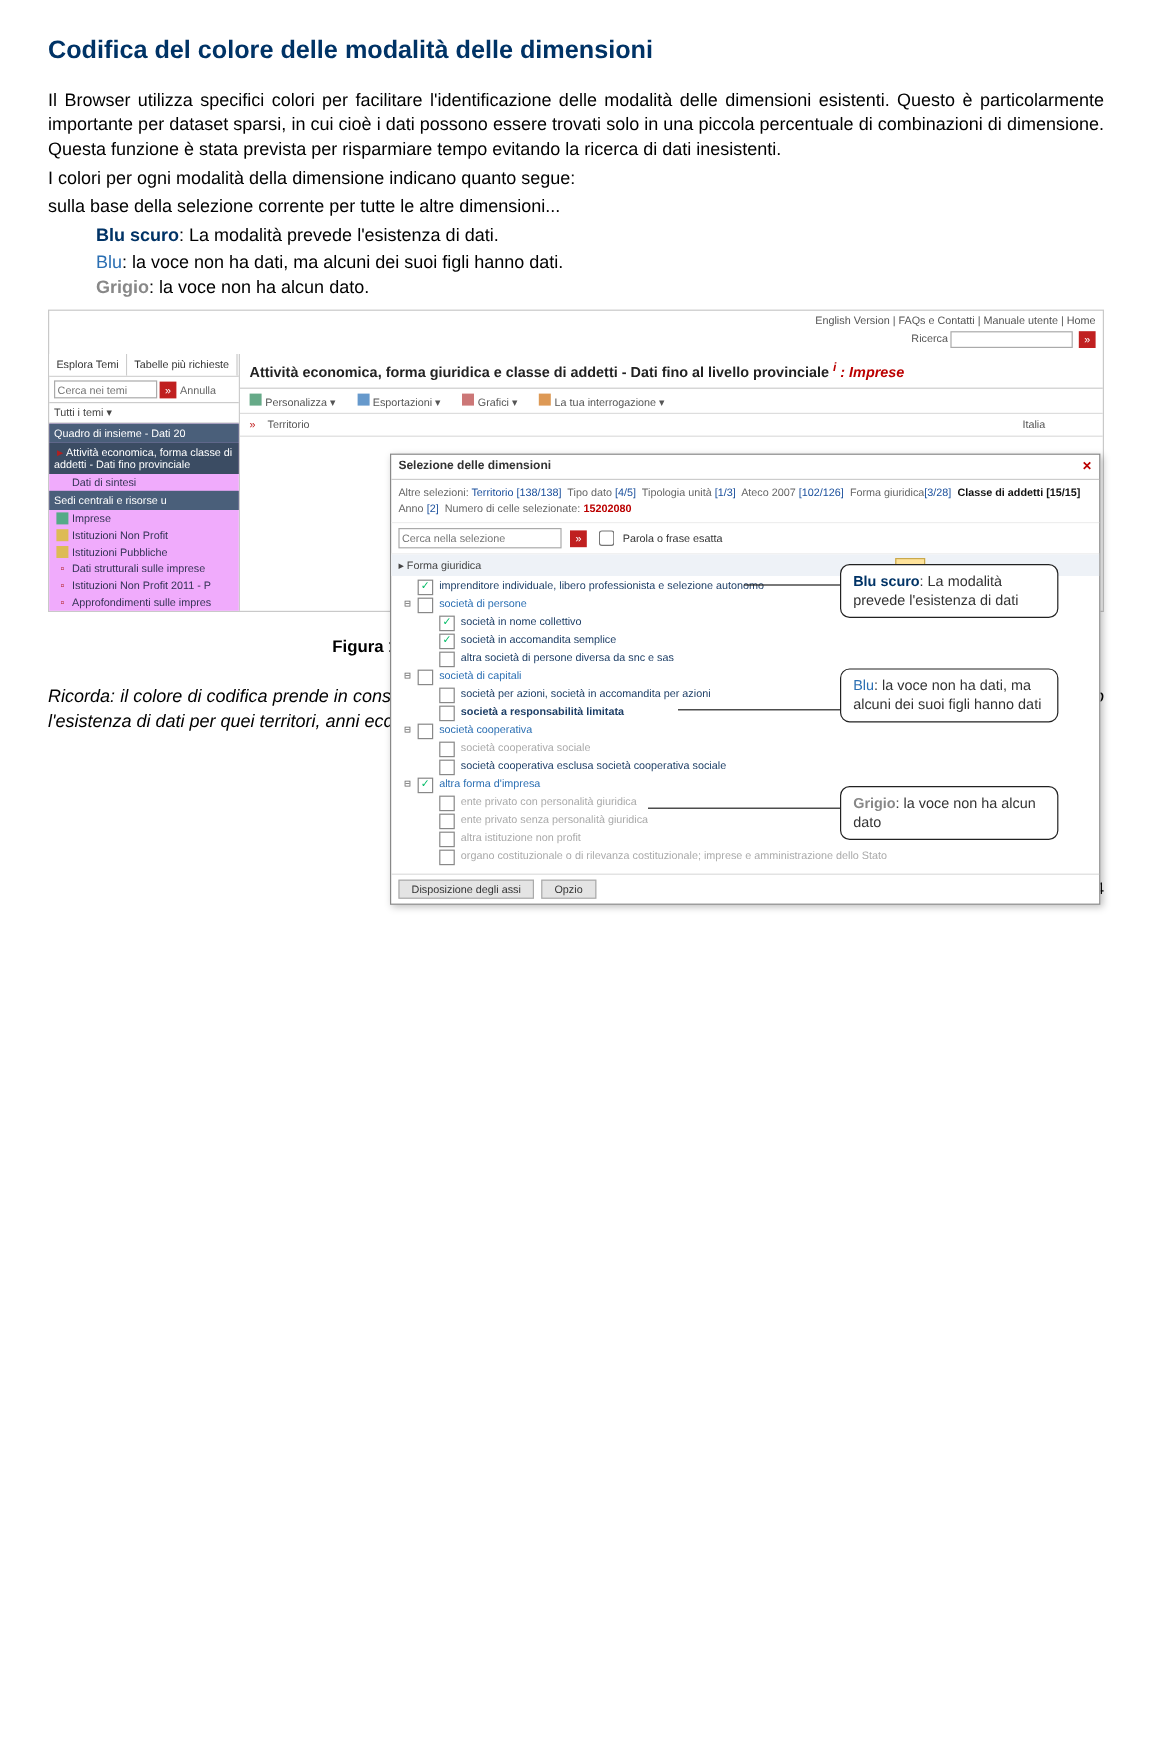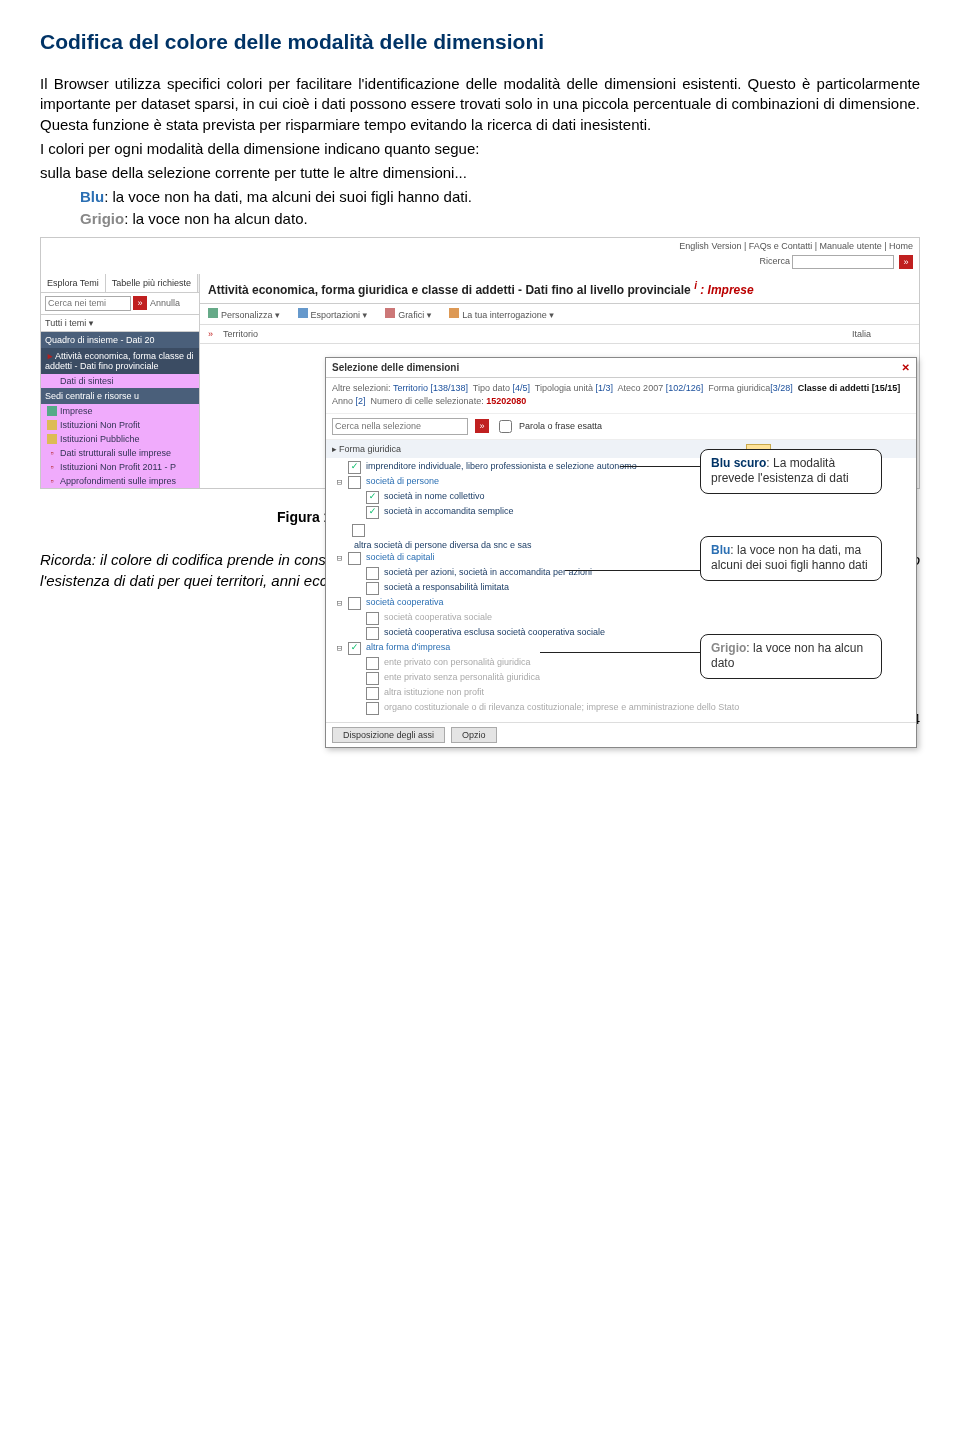--- a/index.html
+++ b/index.html
@@ -22,21 +22,21 @@
     line-height: 1.35;
     text-align: justify;
   }
   .indent-block {
     margin-left: 40px;
     margin-top: 2px;
     margin-bottom: 8px;
   }
   .indent-block div { margin: 1px 0; line-height: 1.35; }
   .blu-scuro { color: #003366; font-weight: bold; }
-  .blu { color: #2b6fb3; font-weight: bold; }
+  .blu { color: #2b6fb3; font-weight: normal; }
   .grigio { color: #888; font-weight: bold; margin-top: 39px; }
 
   
   .shot {
     margin: 8px 0 20px 0;
     border: 1px solid #c9c9c9;
     font-size: 10px;
     color: #333;
     position: relative;
     width: 878px;
@@ -358,20 +358,21 @@
 </style>
 </head>
 <body>
 
 <h2 class="section-title">Codifica del colore delle modalità delle dimensioni</h2>
 
 <p class="body-text">Il Browser utilizza specifici colori per facilitare l'identificazione delle modalità delle dimensioni esistenti. Questo è particolarmente importante per dataset sparsi, in cui cioè i dati possono essere trovati solo in una piccola percentuale di combinazioni di dimensione. Questa funzione è stata prevista per risparmiare tempo evitando la ricerca di dati inesistenti.</p>
 <p class="body-text">I colori per ogni modalità della dimensione indicano quanto segue:</p>
 <p class="body-text">sulla base della selezione corrente per tutte le altre dimensioni...</p>
 <div class="indent-block">
+  <div><span class="blu-scuro">Blu scuro</span><span>: La modalità prevede l'esistenza di dati.</span></div>
   <div><span class="blu">Blu</span><span>: la voce non ha dati, ma alcuni dei suoi figli hanno dati.</span></div>
   <div><span class="grigio">Grigio</span><span>: la voce non ha alcun dato.</span></div>
 </div>
 
 <div class="shot">
   <div class="shot-topbar">English Version | FAQs e Contatti | Manuale utente | Home</div>
   <div class="shot-ricerca">
     <span>Ricerca</span>
     <span class="search-box"></span>
     <span class="go-btn">»</span>
@@ -576,36 +577,36 @@
             <div class="opt-row" style="padding-left: 22px;">
               <span class="tog"></span>
               <span class="cb">✓</span>
               <span class="lbl c-dark">società in nome collettivo</span>
             </div>
             <div class="opt-row" style="padding-left: 22px;">
               <span class="tog"></span>
               <span class="cb">✓</span>
               <span class="lbl c-dark">società in accomandita semplice</span>
             </div>
-            <div class="opt-row" style="padding-left: 22px; flex-direction: column;">
+            <div class="opt-row" style="padding-left: 22px;">
               <span class="tog"></span>
               <span class="cb"></span>
               <span class="lbl c-dark">altra società di persone diversa da snc e sas</span>
             </div>
             <div class="opt-row" style="padding-left: 4px;">
               <span class="tog">⊟</span>
               <span class="cb"></span>
               <span class="lbl c-blue">società di capitali</span>
             </div>
             <div class="opt-row" style="padding-left: 22px;">
               <span class="tog"></span>
               <span class="cb"></span>
               <span class="lbl c-dark">società per azioni, società in accomandita per azioni</span>
             </div>
-            <div class="opt-row" style="padding-left: 22px;">
+            <div class="opt-row" style="padding-left: 22px; font-weight: bold;">
               <span class="tog"></span>
               <span class="cb"></span>
               <span class="lbl c-dark">società a responsabilità limitata</span>
             </div>
             <div class="opt-row" style="padding-left: 4px;">
               <span class="tog">⊟</span>
               <span class="cb"></span>
               <span class="lbl c-blue">società cooperativa</span>
             </div>
             <div class="opt-row" style="padding-left: 22px;">

